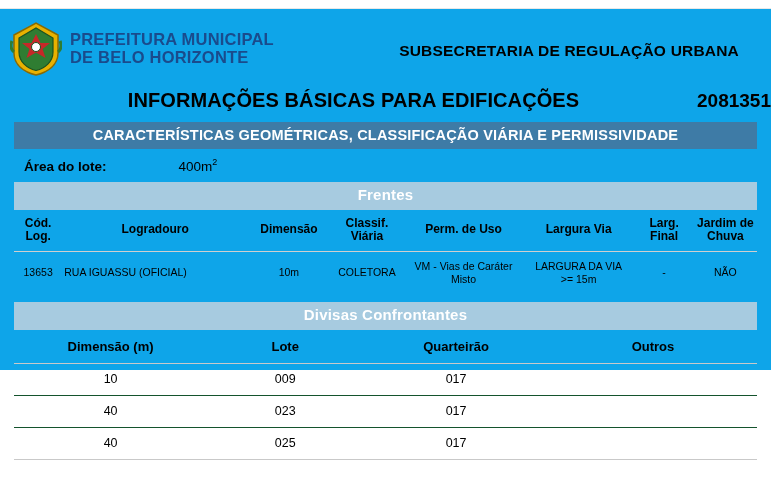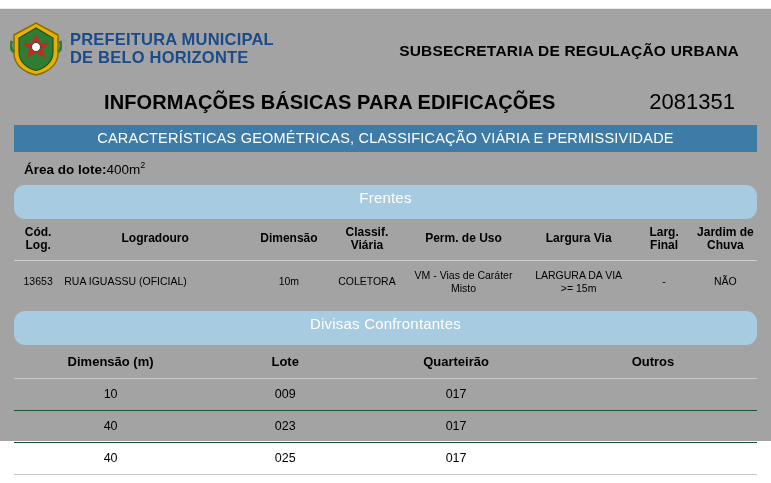--- a/index.html
+++ b/index.html
@@ -10,22 +10,22 @@
     width: 771px;
     height: 483px;
     background: #ffffff;
     font-family: "Liberation Sans", sans-serif;
     color: #000000;
     overflow: hidden;
   }
   .page {
     position: relative;
     width: 771px;
-    height: 441px;
-    background: #a3a3a3;
+    height: 370px;
+    background: #0ea5e9;
     box-sizing: border-box;
   }
   .topbar {
     height: 8px;
     background: #ffffff;
     border-bottom: 1px solid #e8e8e8;
   }
 
   
   .header {
@@ -76,54 +76,52 @@
   }
   .doc-title {
     flex: 1 1 auto;
     text-align: center;
     font-size: 20px;
     font-weight: bold;
     letter-spacing: 0.1px;
   }
   .doc-number {
     flex: 0 0 auto;
-    font-size: 22px;
-    font-weight: normal;
-    padding-right: 36px;
+    font-size: 19px;
+    font-weight: bold;
     padding-left: 10px;
   }
 
   
   .section-bar {
     background: #3e7ba6;
     color: #ffffff;
-    font-weight: normal;
+    font-weight: bold;
     text-align: center;
     font-size: 14.5px;
     padding: 5px 0 6px 0;
     letter-spacing: 0.2px;
   }
   .section-bar.light {
     background: #a7cbe0;
     color: #ffffff;
     font-size: 15px;
-    padding: 4px 0 13px 0;
-    border-radius: 11px;
+    padding: 4px 0 7px 0;
   }
   .bar-wrap { margin: 0 14px 0 14px; }
 
   
   .lote-row {
     display: flex;
     align-items: baseline;
     padding: 8px 0 8px 24px;
     font-size: 13.5px;
   }
   .lote-label { font-weight: bold; }
-  .lote-value { }
+  .lote-value { margin-left: 72px; }
   .lote-value sup { font-size: 9px; vertical-align: super; }
 
   
   table.grid {
     width: calc(100% - 28px);
     margin: 0 14px;
     border-collapse: collapse;
     table-layout: fixed;
   }
   table.grid th {

